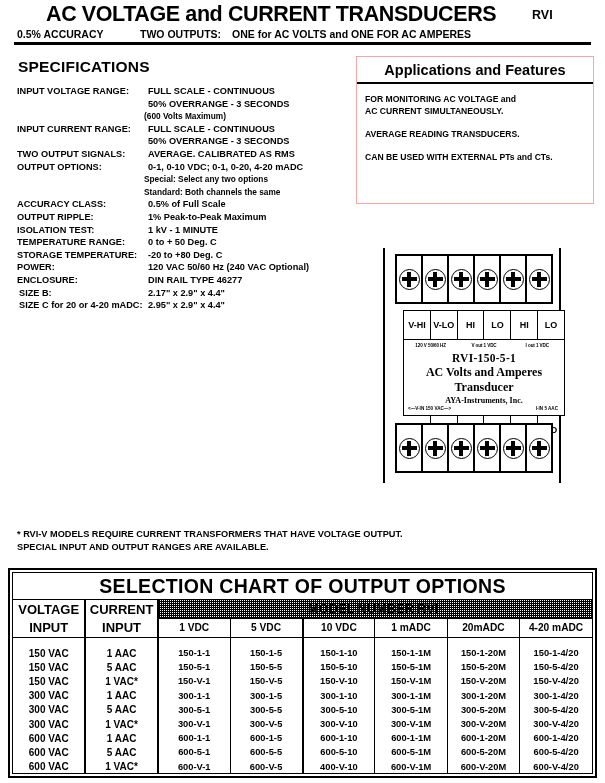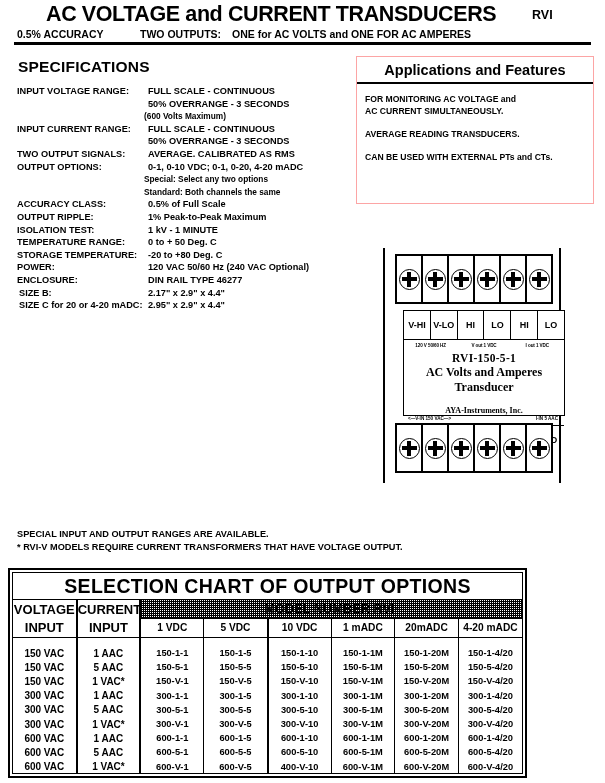--- a/index.html
+++ b/index.html
@@ -129,21 +129,21 @@
   .lp-model {
     text-align: center; font-size: 11.5px; font-weight: bold;
     font-family: "Liberation Serif", serif; margin-top: 2px; letter-spacing: 0.3px;
   }
   .lp-desc {
     text-align: center; font-size: 12px; font-weight: bold;
     font-family: "Liberation Serif", serif; margin-top: 1px;
   }
   .lp-company {
     text-align: center; font-size: 8px; font-weight: bold;
-    font-family: "Liberation Serif", serif; margin-top: 11px;
+    font-family: "Liberation Serif", serif; margin-top: 1px;
   }
   .lp-arrows {
     position: relative; height: 10px; margin-top: 1px;
     border-bottom: 1.3px solid #000;
   }
   .lp-arrow-v {
     position: absolute; left: 4px; top: 0; font-size: 4.6px;
     font-weight: bold; white-space: nowrap;
   }
   .lp-arrow-i {
@@ -152,21 +152,21 @@
   }
   .lp-row-bot { display: flex; height: 27px; }
 
   
   .notes { position: absolute; left: 17px; top: 528px; }
   .note-line { font-size: 9.2px; font-weight: bold; line-height: 13px; white-space: nowrap; }
 
   
   .sel-wrap {
     position: absolute; left: 8px; top: 568px;
-    width: 519px; height: 210px;
+    width: 589px; height: 210px;
     border: 2px solid #000; background: #fff;
     padding: 2px;
   }
   .sel-inner { border: 1.6px solid #000; height: 100%; }
   .sel-title {
     height: 27px; border-bottom: 1.6px solid #000;
     display: flex; align-items: center; justify-content: center;
   }
   .sel-title-text { font-size: 19.5px; font-weight: bold; letter-spacing: 0.3px; }
 
@@ -373,22 +373,22 @@
       <div class="term-cell">
         <div class="screw"></div>
       </div>
       <div class="term-cell">
         <div class="screw"></div>
       </div>
     </div>
 </div>
 
 <div class="notes">
+    <div class="note-line">* RVI-V MODELS REQUIRE CURRENT TRANSFORMERS THAT HAVE VOLTAGE OUTPUT.</div>
     <div class="note-line">SPECIAL INPUT AND OUTPUT RANGES ARE AVAILABLE.</div>
-    <div class="note-line">* RVI-V MODELS REQUIRE CURRENT TRANSFORMERS THAT HAVE VOLTAGE OUTPUT.</div>
   </div>
 
 <div class="sel-wrap">
   <div class="sel-inner">
     <div class="sel-title">
       <div class="sel-title-text">SELECTION  CHART OF OUTPUT OPTIONS</div>
     </div>
     <table class="sel">
       <thead>
         <tr>

